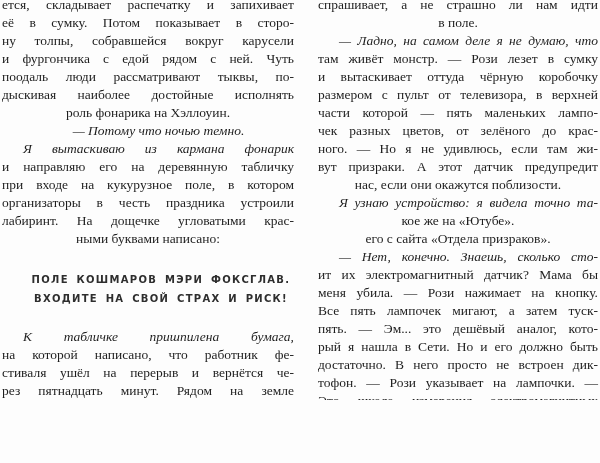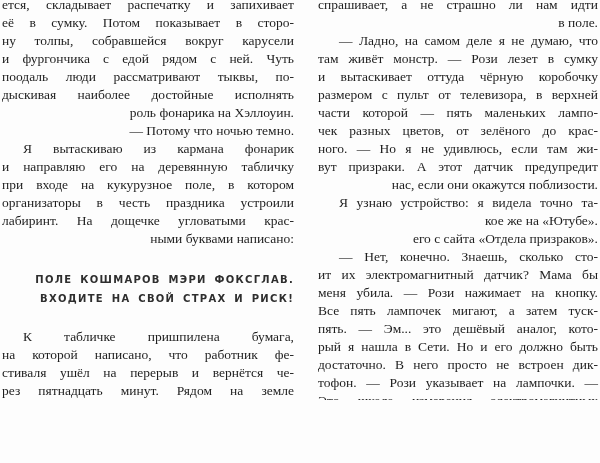--- a/index.html
+++ b/index.html
@@ -25,29 +25,30 @@
     position:absolute;
     top:-4px;
     font-size:13.5px;
     line-height:18px;
     color:var(--ink);
   }
   .text-col.left{left:2px;width:292px;}
   .text-col.right{left:318px;width:280px;}
   .paragraph{margin:0;}
   .line{
-    text-align:right;
+    text-align:center;
     white-space:normal;
   }
   .line.just{
     text-align:justify;
     text-align-last:justify;
   }
   .line.indent{
     text-indent:21px;
+    font-style:italic;
   }
   .sign-block{
     margin:22px 0 20px 26px;
     font-family:"DejaVu Sans", sans-serif;
     font-weight:bold;
     font-size:10px;
     line-height:19px;
     letter-spacing:1.3px;
     word-spacing:3px;
     color:var(--sign);

